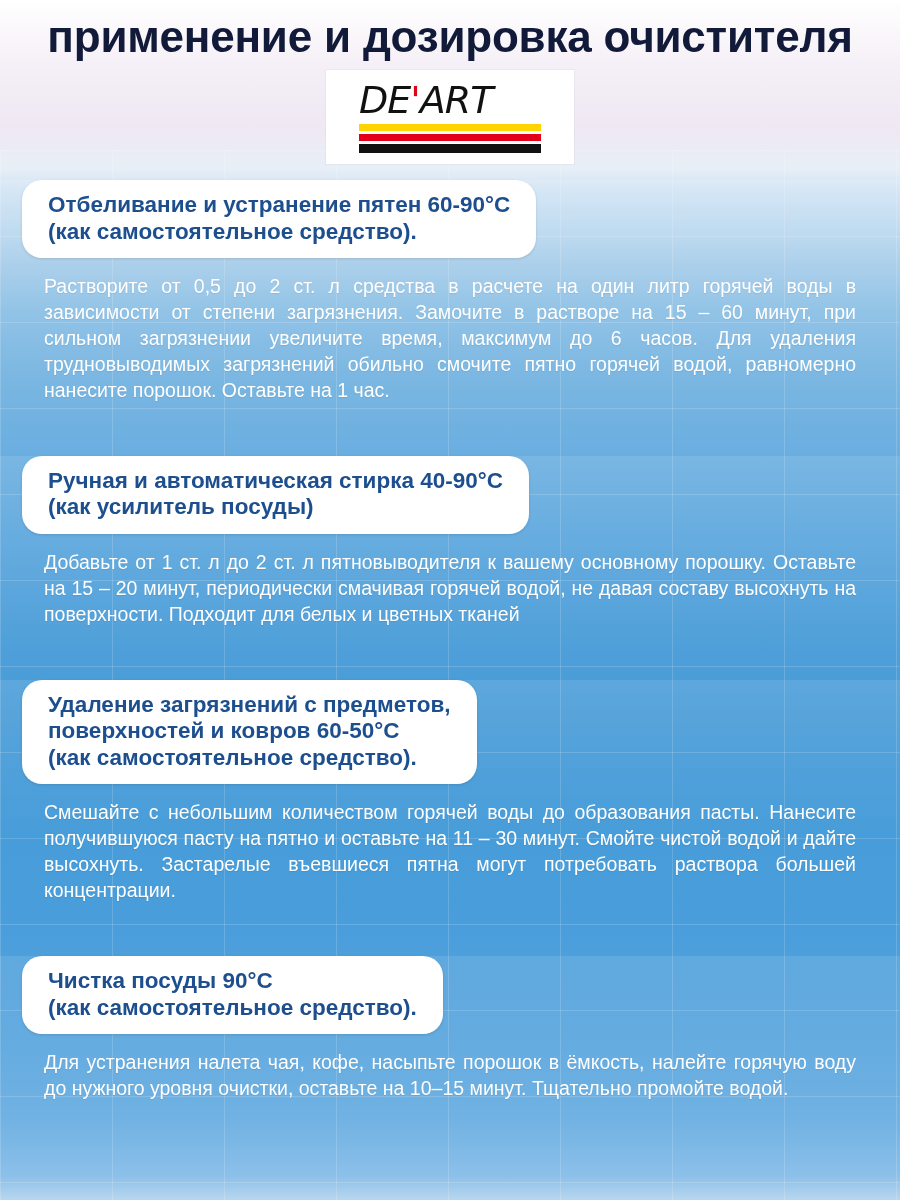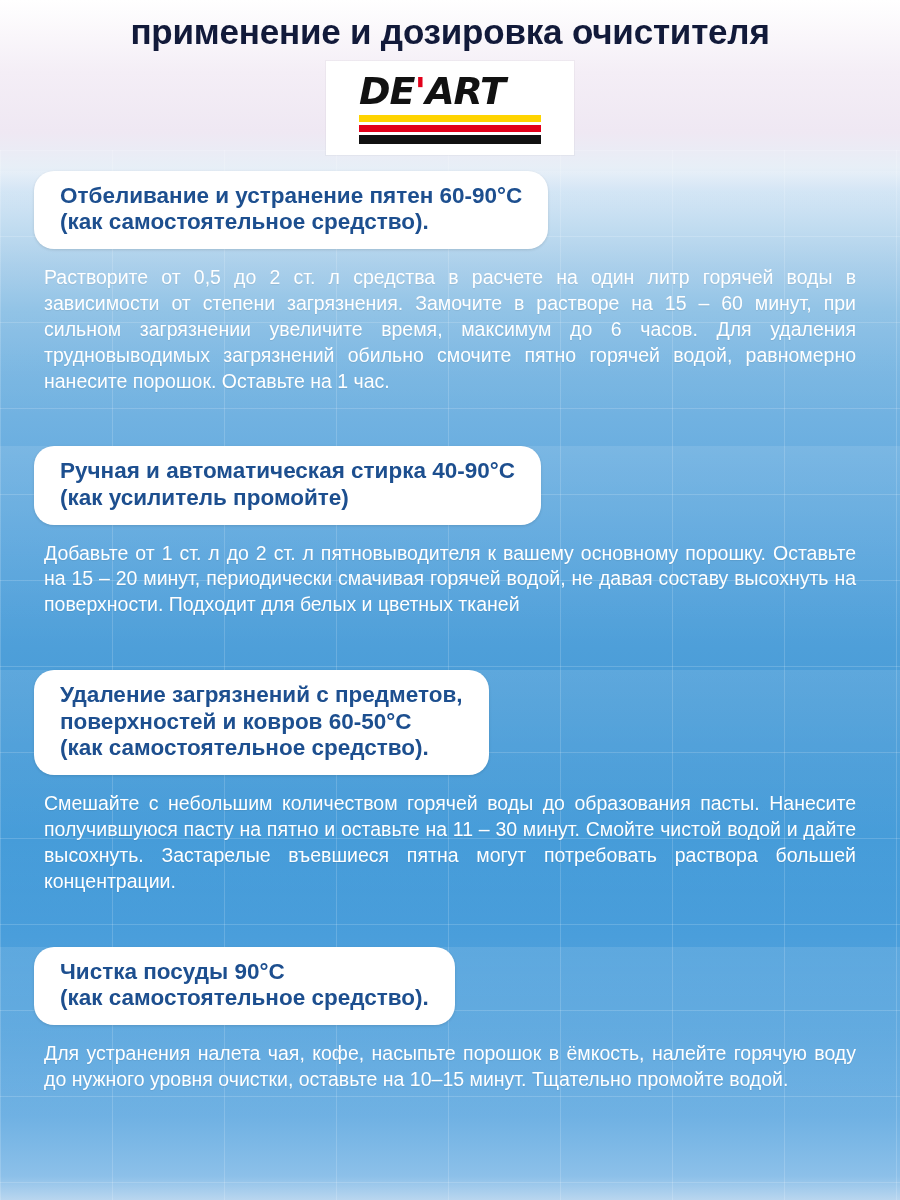--- a/index.html
+++ b/index.html
@@ -31,21 +31,21 @@
     background-size: 112px 86px;
     pointer-events: none;
   }
 
   .header {
     position: relative;
     padding-top: 14px;
     text-align: center;
   }
   .header-title {
-    font-size: 35px;
+    font-size: 44px;
     font-weight: bold;
     color: #121a3a;
     letter-spacing: -0.2px;
     line-height: 1.05;
     padding: 0 3px;
   }
 
   .logo-box {
     width: 248px;
     height: 94px;
@@ -56,21 +56,21 @@
   }
   .logo-inner {
     position: absolute;
     left: 50%;
     top: 50%;
     transform: translate(-50%, -50%);
     width: 182px;
   }
   .logo-word {
     font-family: "DejaVu Sans", sans-serif;
-    font-weight: bold;
+    font-weight: normal;
     font-style: italic;
     font-size: 38px;
     letter-spacing: -1px;
     line-height: 1;
     color: #111111;
     text-align: left;
     white-space: nowrap;
   }
   .logo-word .red { color: #e2001a; }
   .logo-bars {
@@ -107,21 +107,21 @@
     position: relative;
     margin: 0 22px 0 22px;
     background: #ffffff;
     border-radius: 20px;
     padding: 12px 26px 13px 26px;
     box-shadow: 0 1px 3px rgba(0,0,0,0.12);
     display: inline-block;
     min-width: 0;
   }
   .title-card-wrap {
-    padding-left: 12px;
+    padding-left: 0;
   }
   .title-line {
     font-size: 22.5px;
     font-weight: bold;
     color: #1d4f8f;
     line-height: 1.18;
     white-space: nowrap;
   }
 
   .body-text {
@@ -175,21 +175,21 @@
       </div>
     </div>
 
     <div class="divider"></div>
 
     <div class="section">
       <div class="section-band"></div>
       <div class="title-card-wrap">
         <div class="title-card">
           <div class="title-line">Ручная и автоматическая стирка 40-90°C</div>
-          <div class="title-line">(как усилитель промойте)</div>
+          <div class="title-line">(как усилитель посуды)</div>
         </div>
       </div>
       <div class="body-text">
         <p>Добавьте от 1 ст. л до 2 ст. л пятновыводителя к вашему основному порошку. Оставьте на 15 – 20 минут, периодически смачивая горячей водой, не давая составу высохнуть на поверхности. Подходит для белых и цветных тканей</p>
       </div>
     </div>
 
     <div class="divider"></div>
 
     <div class="section">

